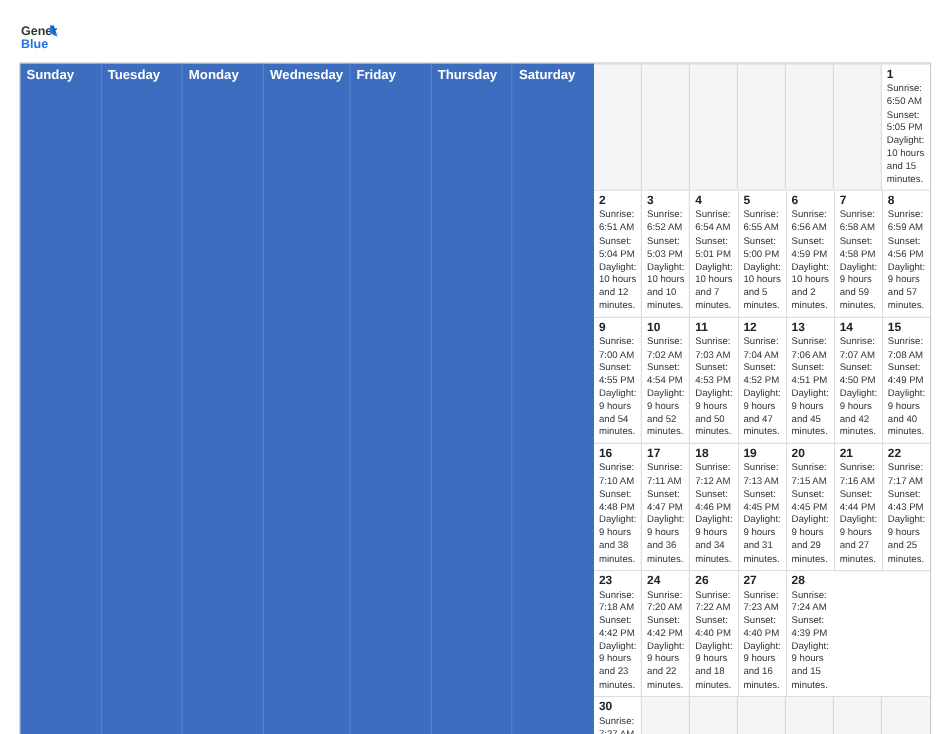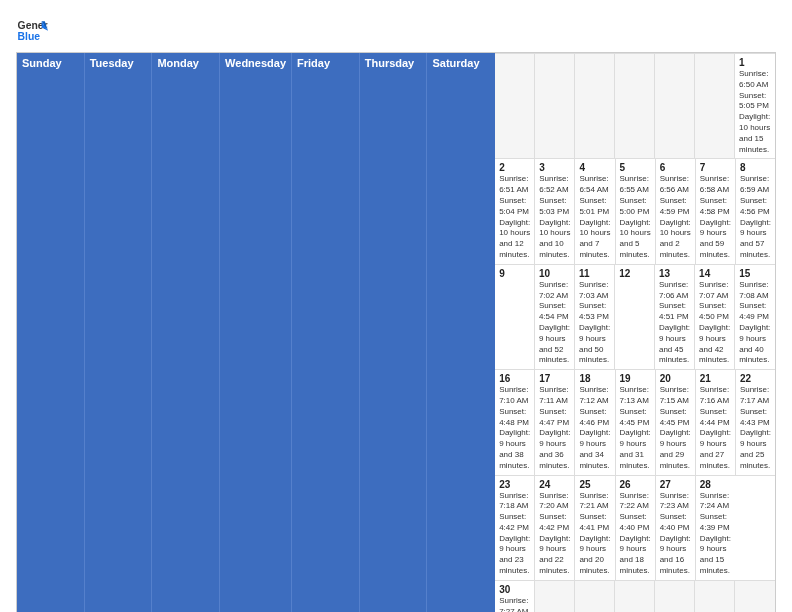--- a/index.html
+++ b/index.html
@@ -185,35 +185,41 @@
           <div class="cal-cell">
             <span class="day-num">8</span>
             <div class="info">Sunrise: 6:59 AM
 Sunset: 4:56 PM
 Daylight: 9 hours and 57 minutes.</div>
           </div>
         </div>
         <div class="cal-row">
           <div class="cal-cell">
             <span class="day-num">9</span>
+            <div class="info">Sunrise: 7:00 AM
+Sunset: 4:55 PM
+Daylight: 9 hours and 54 minutes.</div>
           </div>
           <div class="cal-cell">
             <span class="day-num">10</span>
             <div class="info">Sunrise: 7:02 AM
 Sunset: 4:54 PM
 Daylight: 9 hours and 52 minutes.</div>
           </div>
           <div class="cal-cell">
             <span class="day-num">11</span>
             <div class="info">Sunrise: 7:03 AM
 Sunset: 4:53 PM
 Daylight: 9 hours and 50 minutes.</div>
           </div>
           <div class="cal-cell">
             <span class="day-num">12</span>
+            <div class="info">Sunrise: 7:04 AM
+Sunset: 4:52 PM
+Daylight: 9 hours and 47 minutes.</div>
           </div>
           <div class="cal-cell">
             <span class="day-num">13</span>
             <div class="info">Sunrise: 7:06 AM
 Sunset: 4:51 PM
 Daylight: 9 hours and 45 minutes.</div>
           </div>
           <div class="cal-cell">
             <span class="day-num">14</span>
             <div class="info">Sunrise: 7:07 AM
@@ -276,26 +282,20 @@
             <span class="day-num">23</span>
             <div class="info">Sunrise: 7:18 AM
 Sunset: 4:42 PM
 Daylight: 9 hours and 23 minutes.</div>
           </div>
           <div class="cal-cell">
             <span class="day-num">24</span>
             <div class="info">Sunrise: 7:20 AM
 Sunset: 4:42 PM
 Daylight: 9 hours and 22 minutes.</div>
-          </div>
-          <div class="cal-cell">
-            <span class="day-num">25</span>
-            <div class="info">Sunrise: 7:21 AM
-Sunset: 4:41 PM
-Daylight: 9 hours and 20 minutes.</div>
           </div>
           <div class="cal-cell">
             <span class="day-num">26</span>
             <div class="info">Sunrise: 7:22 AM
 Sunset: 4:40 PM
 Daylight: 9 hours and 18 minutes.</div>
           </div>
           <div class="cal-cell">
             <span class="day-num">27</span>
             <div class="info">Sunrise: 7:23 AM

